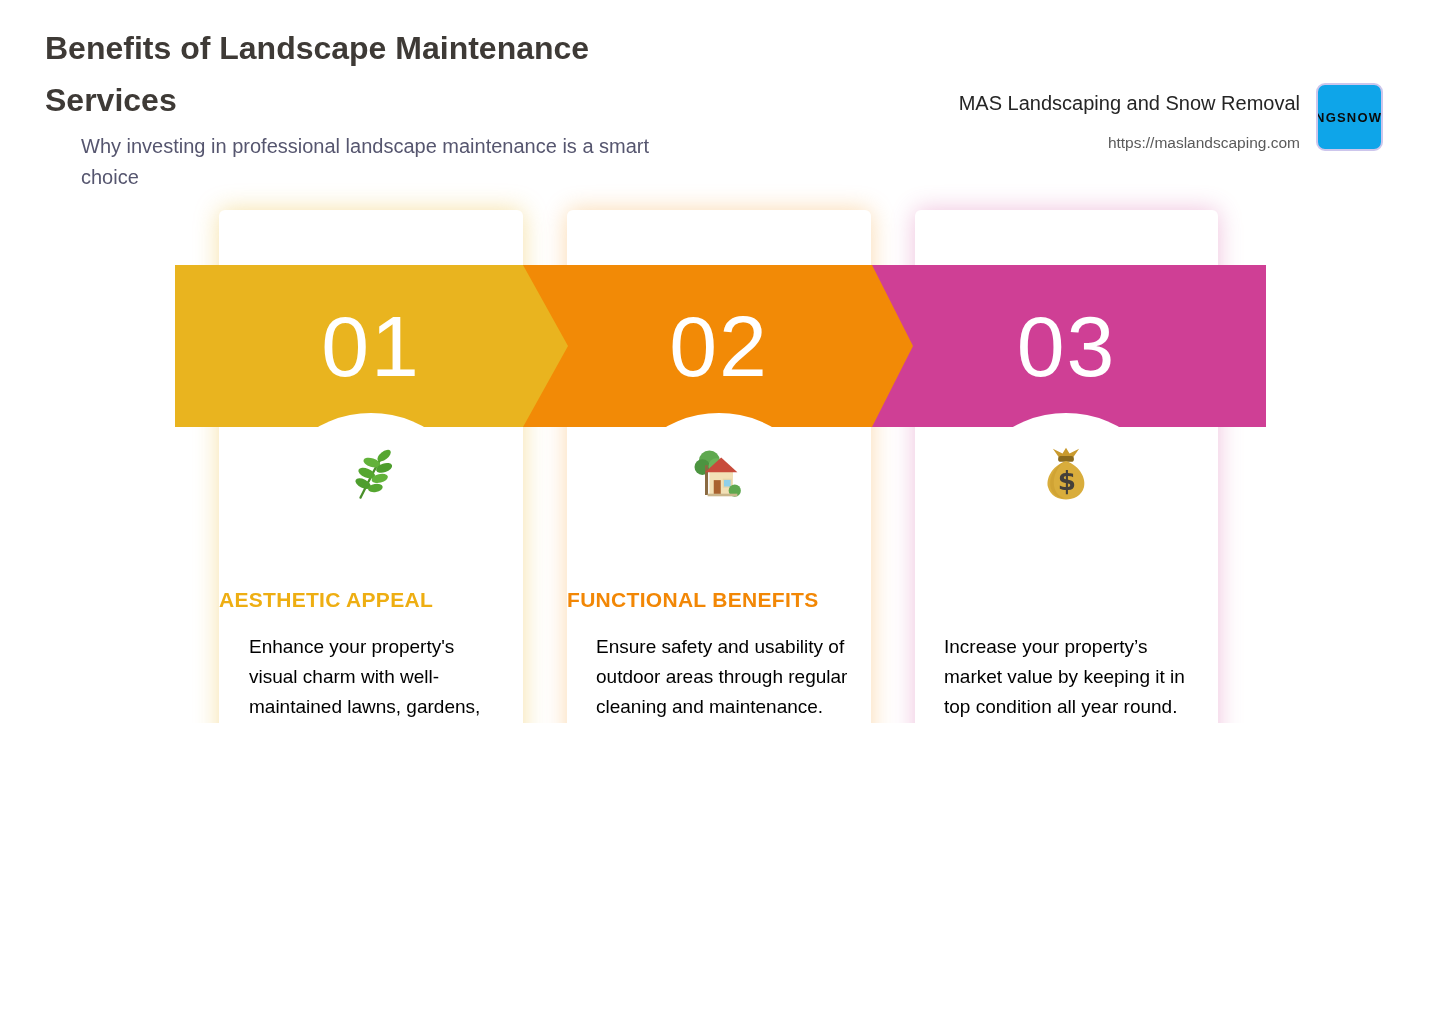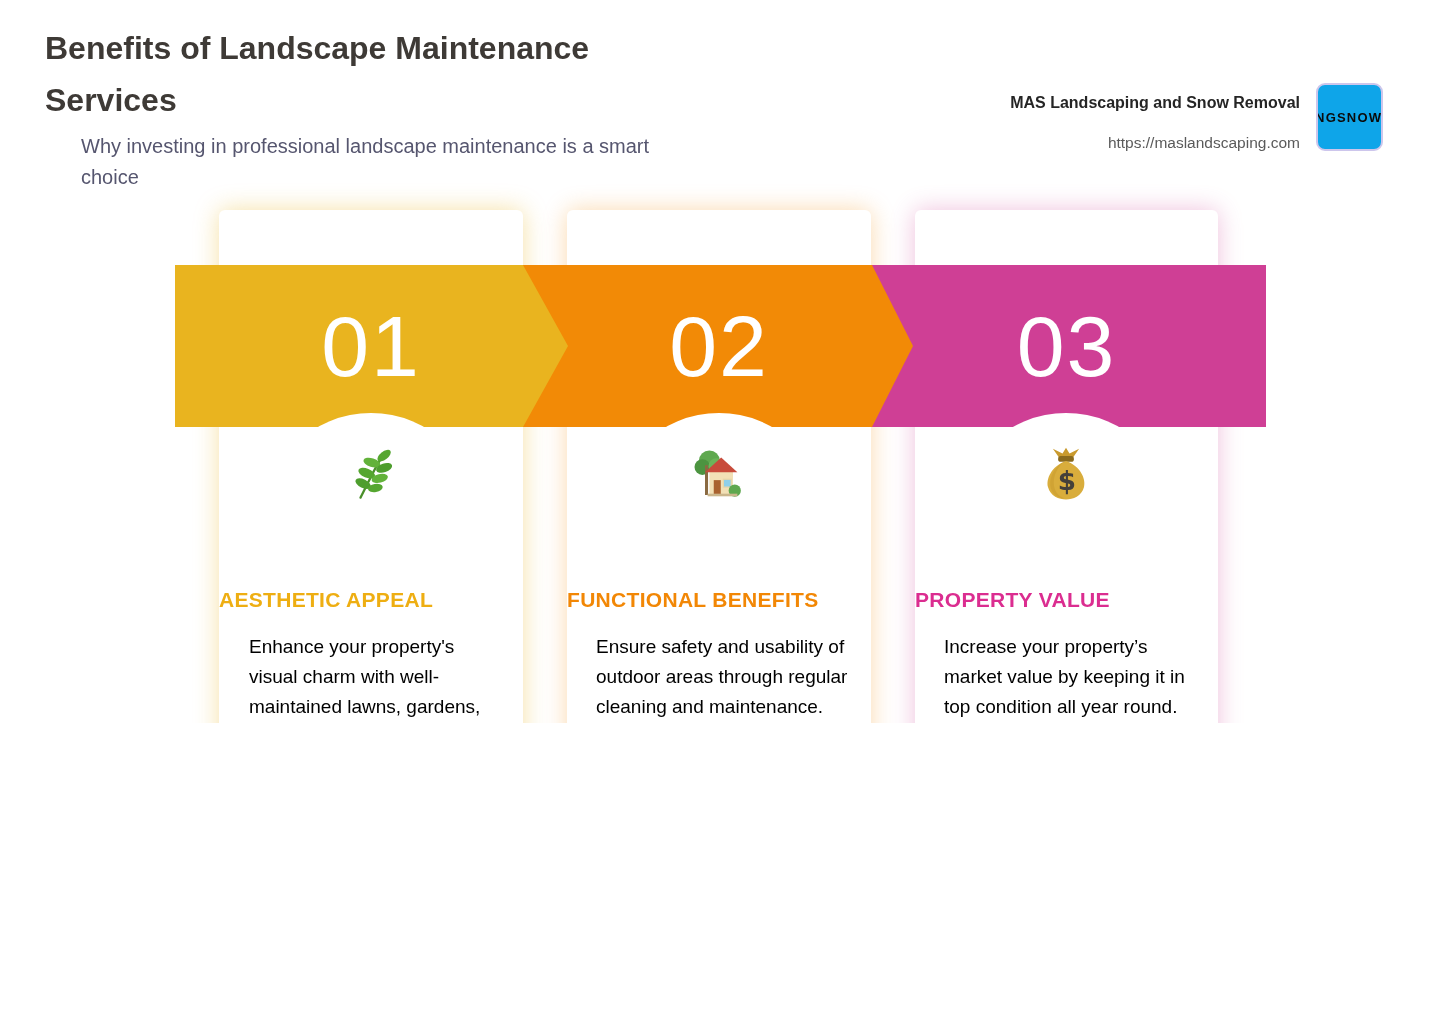--- a/index.html
+++ b/index.html
@@ -7,21 +7,21 @@
   body { font-family:"Liberation Sans", sans-serif; }
   .canvas { position:relative; width:1440px; height:723px; background:#ffffff; overflow:hidden; }
 
   
   .title { position:absolute; left:45px; top:22px; width:630px;
            font-size:32px; line-height:52px; font-weight:600; color:#3E3A36; }
   .subtitle { position:absolute; left:45px; top:131px; width:600px;
               font-size:20px; line-height:31px; font-weight:400; color:#56566F;margin-left:36px; }
 
   .brand { position:absolute; right:140px; top:93px; text-align:right; }
-  .brand-company { font-size:16px; font-weight:700; color:#252525; line-height:20px; }
+  .brand-company { font-size:20px; font-weight:400; color:#252525; line-height:20px; }
   .brand-url { font-size:15.5px; color:#5A5A5A; line-height:20px; margin-top:20px; }
 
   .logo { position:absolute; left:1316px; top:83px; width:67px; height:68px;
           background:#0ea5e9; border:2px solid #CDC6EC; border-radius:9px;
           display:flex; flex-direction:row; align-items:center; justify-content:center;
           overflow:hidden; }
   .logo-acronym { font-weight:700; font-size:27px; line-height:24px; letter-spacing:-3px;
                   color:#0b0b0b; text-shadow:-2px 2px 0 #2F8A36; transform:scaleY(1.08); }
   .logo-line { font-size:13px; font-weight:700; color:#0b0b0b; letter-spacing:1.2px;
                white-space:nowrap; line-height:9px; }
@@ -140,19 +140,18 @@
       <path d="M24 13 L17 3 L28 8.5 L32 2 L36 8.5 L47 3 L40 13 Z" fill="#C99A2E"></path>
       <rect x="23" y="11.5" width="18" height="6.5" rx="3" fill="#8A6A1E"></rect>
       <path d="M32 17 C15 23 9 38 11.5 47 C14 57 24 61 32 61 C40 61 50 57 52.5 47 C55 38 49 23 32 17 Z" fill="#D9AD3C"></path>
       <path d="M32 17 C20 22 13 34 14 45 C15 54 22 59 30 60 C22 57 18 50 18 42 C18 31 24 21 32 17 Z" fill="#C99A2E" opacity="0.55"></path>
       <text x="33" y="50" font-size="30" font-weight="bold" fill="#44403A" text-anchor="middle" font-family="DejaVu Sans, sans-serif">$</text>
     </svg>
   </div>
 
   <div class="step-heading h1">AESTHETIC APPEAL</div>
   <div class="step-heading h2">FUNCTIONAL BENEFITS</div>
-  <div class="step-heading h3">PROPERTY VALUE</div>
 
   <p class="step-desc d1">Enhance your property's visual charm with well-maintained lawns, gardens, and hardscapes.</p>
   <p class="step-desc d2">Ensure safety and usability of outdoor areas through regular cleaning and maintenance.</p>
   <p class="step-desc d3">Increase your property’s market value by keeping it in top condition all year round.</p>
 
 </div>
 
 </body></html>

